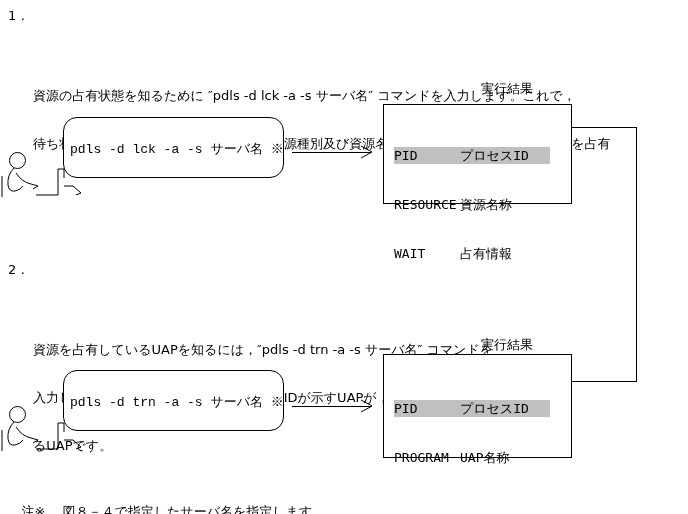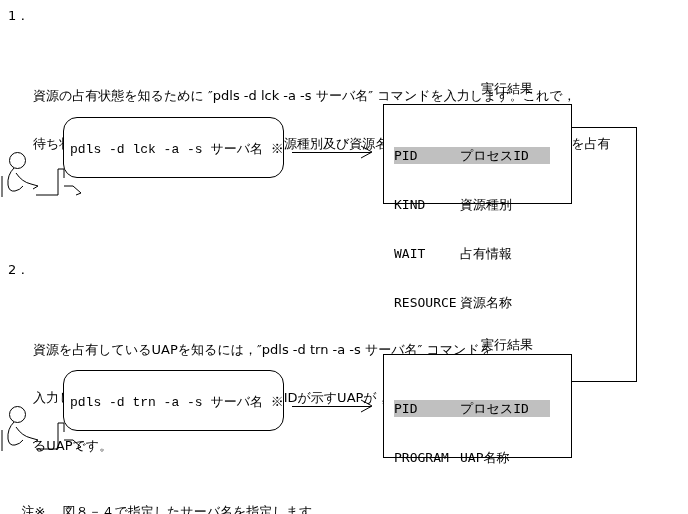--- a/index.html
+++ b/index.html
@@ -88,23 +88,22 @@
       <div>待ち状態のサーバプロセスが待っている資源種別及び資源名称と同じ資源種別及び資源名称を占有</div>
     </div>
   </div>
 
   <div class="bubble bubble1">
     <span>pdls -d lck -a -s サーバ名 ※</span>
   </div>
   <div class="rtitle rtitle1">実行結果</div>
   <div class="rbox rbox1">
     <div class="rrow hl"><span class="inner"><span class="k">PID</span><span>プロセスID</span></span></div>
-    <div class="rrow"><span class="inner"><span class="k">KIND</span><span>資源種別</span></span></div>
+    <div class="rrow"><span class="inner"><span class="k">RESOURCE</span><span>資源名称</span></span></div>
     <div class="rrow"><span class="inner"><span class="k">WAIT</span><span>占有情報</span></span></div>
-    <div class="rrow"><span class="inner"><span class="k">RESOURCE</span><span>資源名称</span></span></div>
   </div>
 
   <div class="para" style="left:8px; top:262px;">
     <span class="num">2．</span>
     <div class="lines">
       <div>資源を占有しているUAPを知るには，″pdls -d trn -a -s サーバ名″ コマンドを</div>
       <div>入力します。資源を占有していたプロセスIDが示すUAPが，ＷＡＩＴ要因となってい</div>
       <div>るUAPです。</div>
     </div>
   </div>

